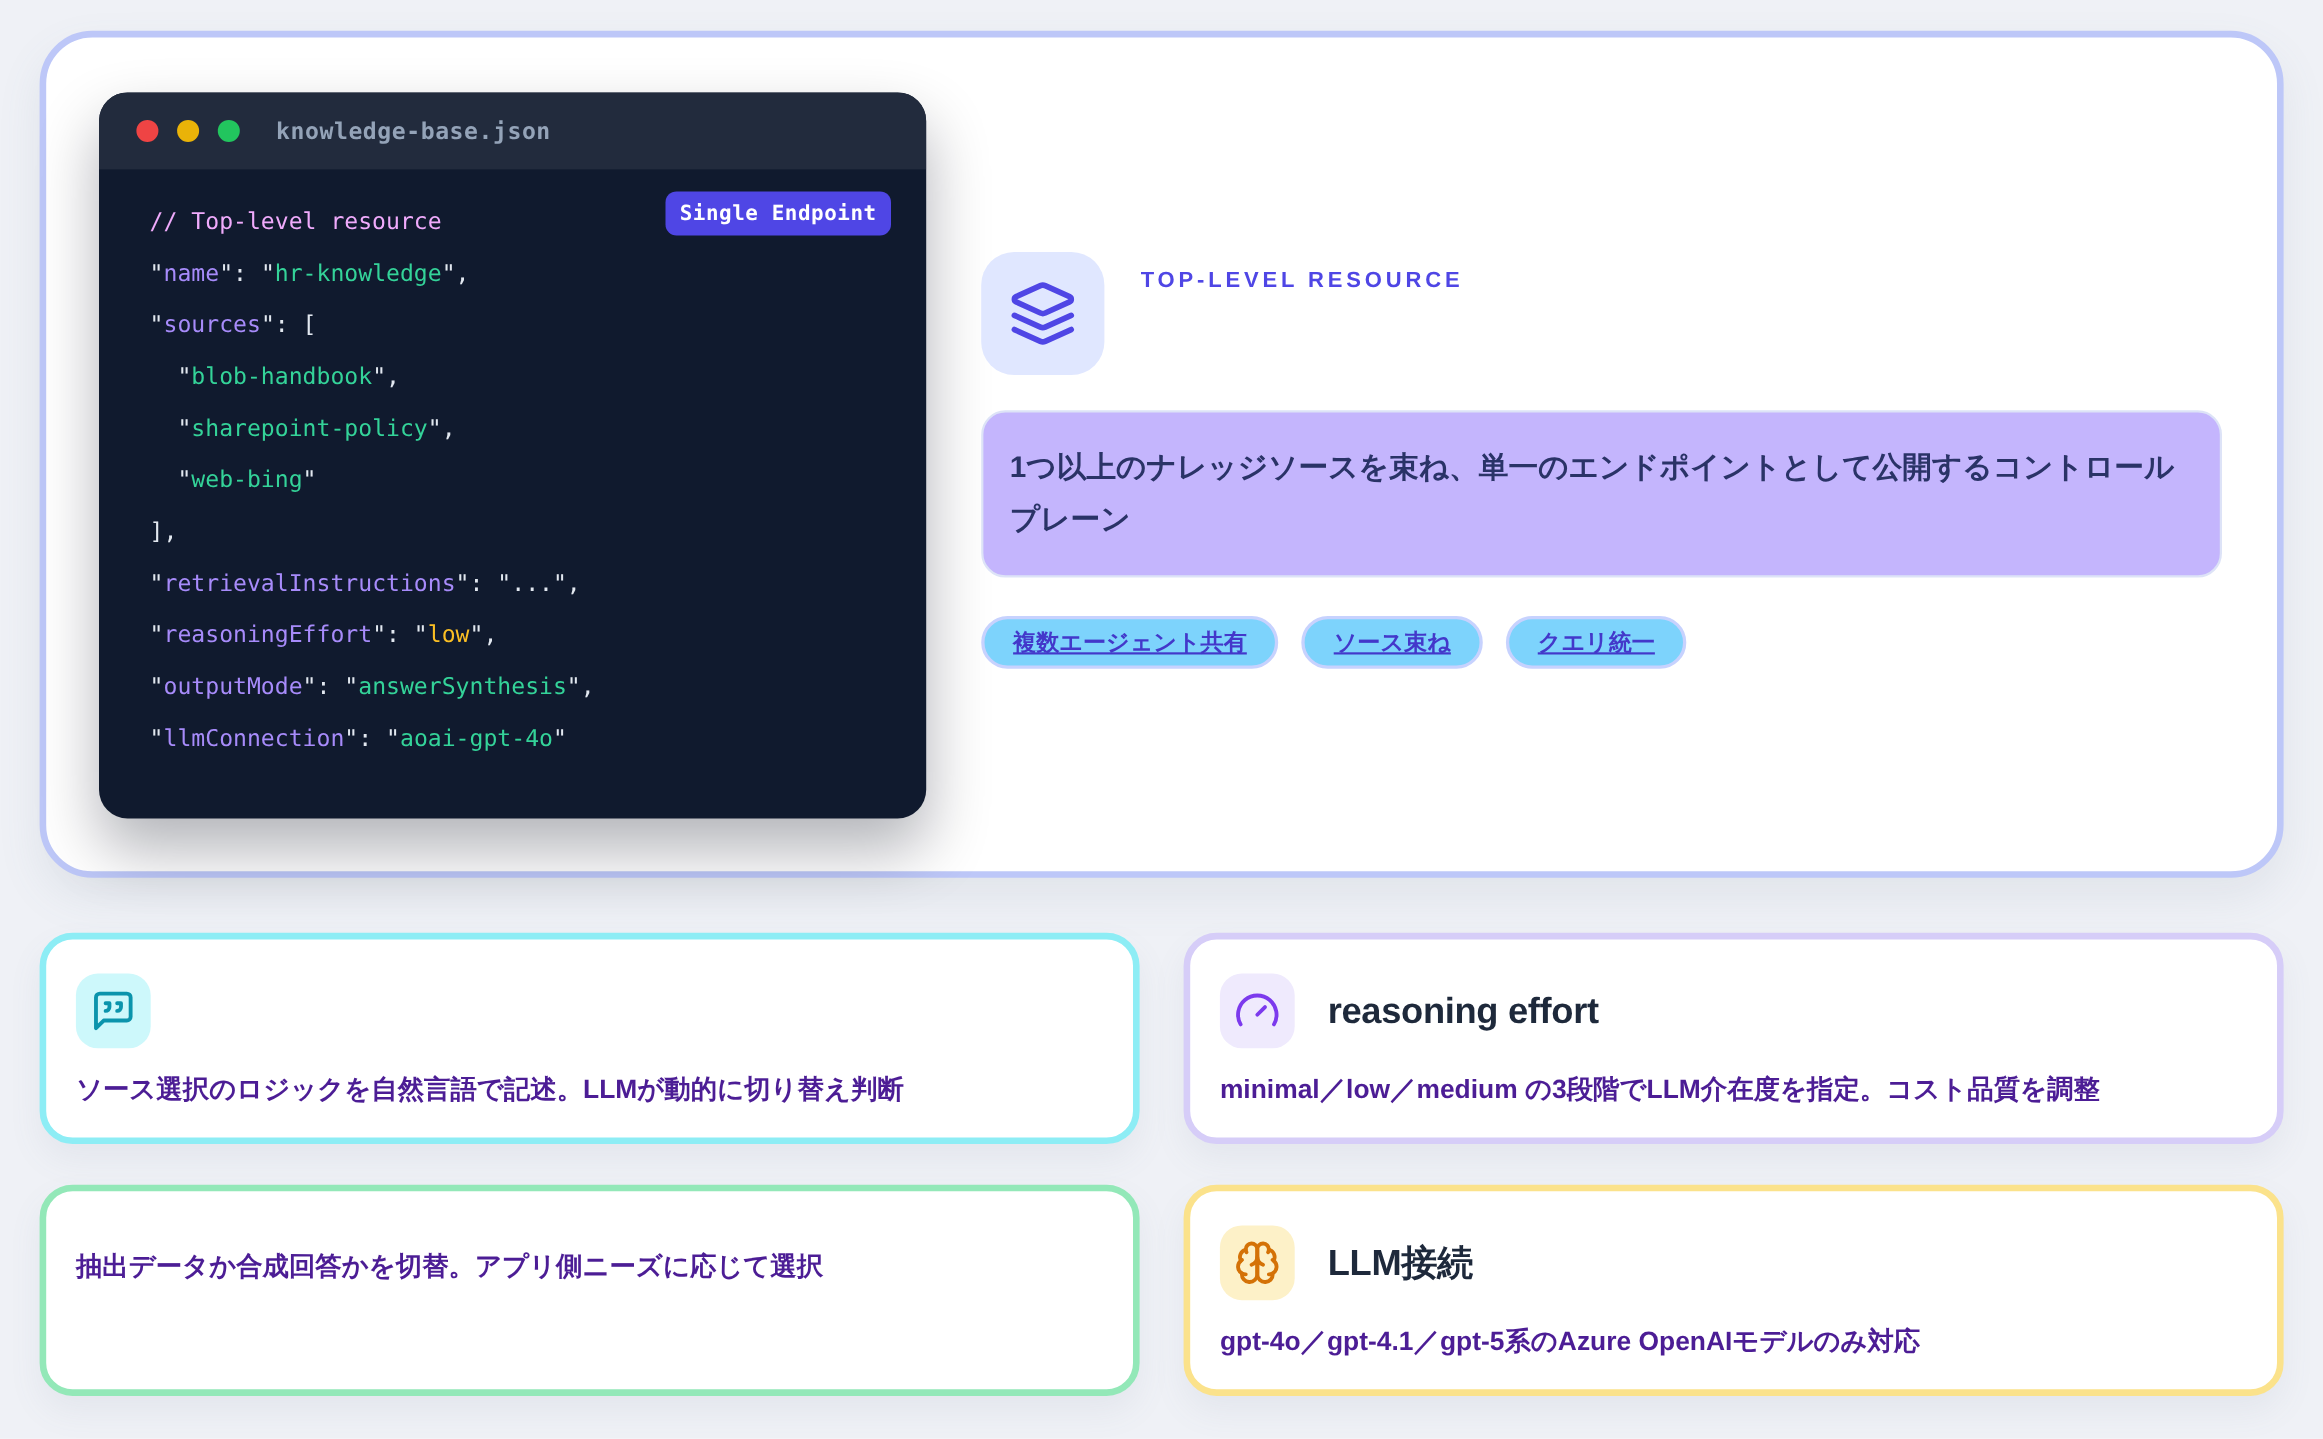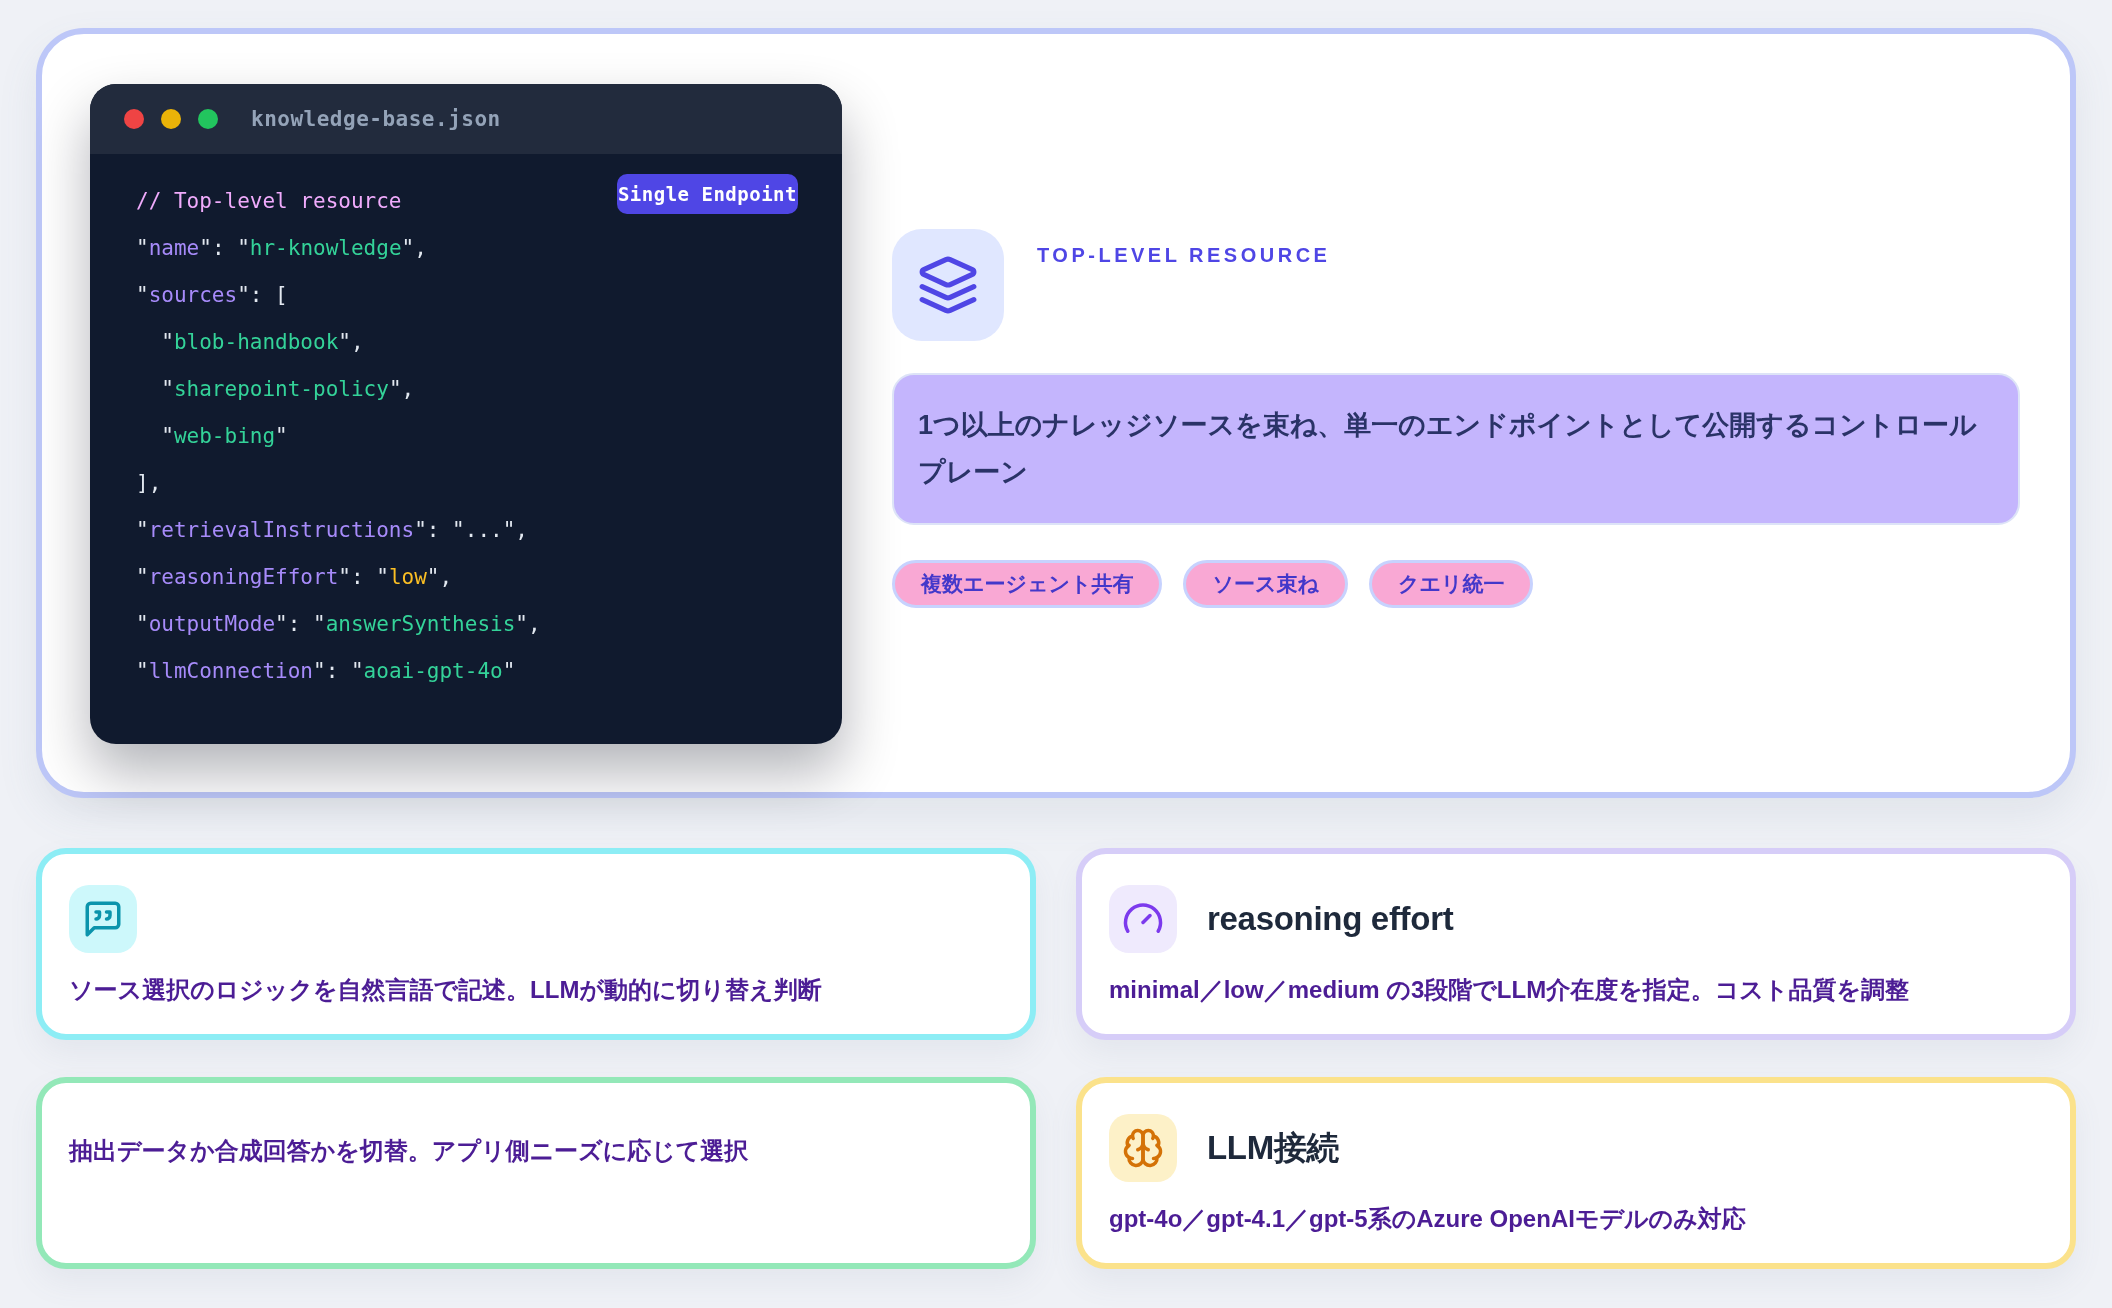--- a/index.html
+++ b/index.html
@@ -39,25 +39,25 @@
   .dot-yellow{ background:#eab308; }
   .dot-green { background:#22c55e; }
   .filename {
     margin-left:16px;
     font-family:"DejaVu Sans Mono","Liberation Mono",monospace;
     font-size:21px; font-weight:700; letter-spacing:.5px;
     color:#94a3b8;
   }
   .code-body { position:relative; padding:24px 30px 0 46px; }
   .endpoint-badge {
-    position:absolute; top:20px; right:44px;
+    position:absolute; top:20px; right:32px;
     background:#4f46e5; color:#ffffff;
     font-family:"DejaVu Sans Mono","Liberation Mono",monospace;
     font-size:19px; font-weight:700; letter-spacing:.5px;
-    padding:9px 1px; border-radius:10px;
+    padding:9px 13px; border-radius:10px;
   }
   .code {
     font-family:"DejaVu Sans Mono","Liberation Mono",monospace;
     font-size:21px; line-height:47px; white-space:pre;
   }
   .tok-cm { color:#f0abfc;margin-top:40px; }
   .tok-k  { color:#a78bfa; }
   .tok-s  { color:#34d399; }
   .tok-y  { color:#fbbf24; }
   .tok-p  { color:#e2e8f0; }
@@ -85,25 +85,25 @@
     margin-top:32px;
     background:#c4b5fd;
     border:2px solid #dde3f7;
     border-radius:22px;
     padding:27px 24px;
     font-size:27px; font-weight:700; color:#2a3367;
     line-height:47px;
   }
   .tags { margin-top:35px; display:flex; gap:21px; }
   .tag {
-    background:#f9a8d4;
+    background:#7dd3fc;
     border:3px solid #c7d2fe;
     border-radius:999px;
     padding:7px 26px;
-    font-size:21px; font-weight:700; color:#4338ca;
+    font-size:21px; font-weight:700; color:#4338ca;text-decoration:underline;
   }
 
   
   .cards {
     margin-top:50px;
     display:grid;
     grid-template-columns:1fr 1fr;
     column-gap:40px; row-gap:37px;
   }
   .card {

